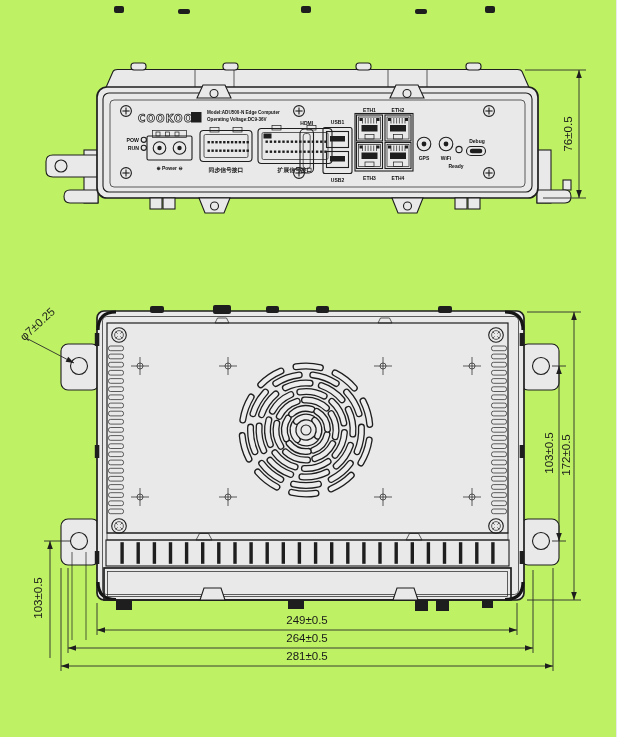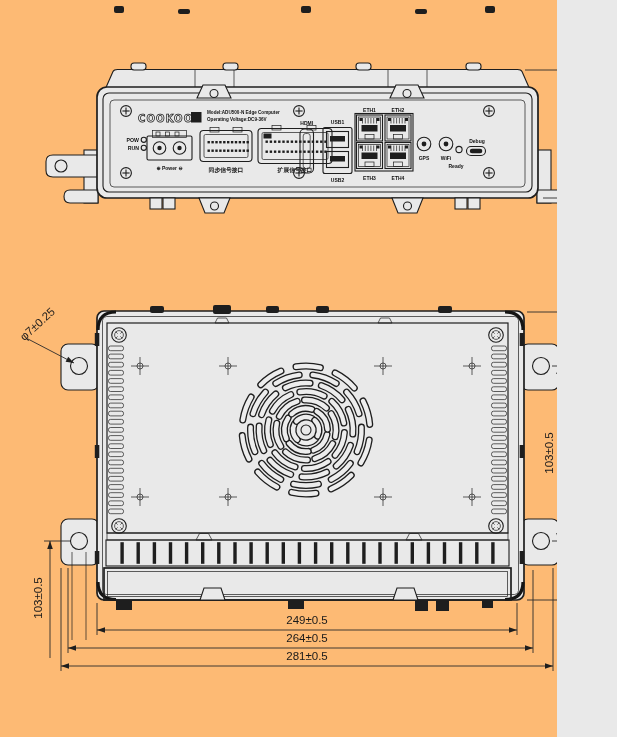--- a/index.html
+++ b/index.html
@@ -1,16 +1,16 @@
 <!DOCTYPE html>
 <html><head>
 <meta charset="utf-8">
 <style>
   html,body{margin:0;padding:0;background:#e9e9e9;}
-  #stage{position:relative;width:557px;height:737px;background:#fdba74;overflow:hidden;
+  #stage{position:relative;width:616px;height:737px;background:#bef264;overflow:hidden;
          font-family:"Liberation Sans",sans-serif;}
   svg{display:block}
   .s  {fill:none;stroke:#1e1e1e;stroke-width:1.1}
   .s2 {fill:none;stroke:#1e1e1e;stroke-width:1.7}
   .sf {fill:#e9e9e9;stroke:#1e1e1e;stroke-width:1.1}
   .sf2{fill:#e9e9e9;stroke:#1e1e1e;stroke-width:1.7}
   .th {fill:none;stroke:#1e1e1e;stroke-width:0.7}
   .dk {fill:#1e1e1e;stroke:none}
   .acc{fill:none;stroke:#141414;stroke-width:3.2}
   .dim{fill:none;stroke:#2a2a2a;stroke-width:0.9}

